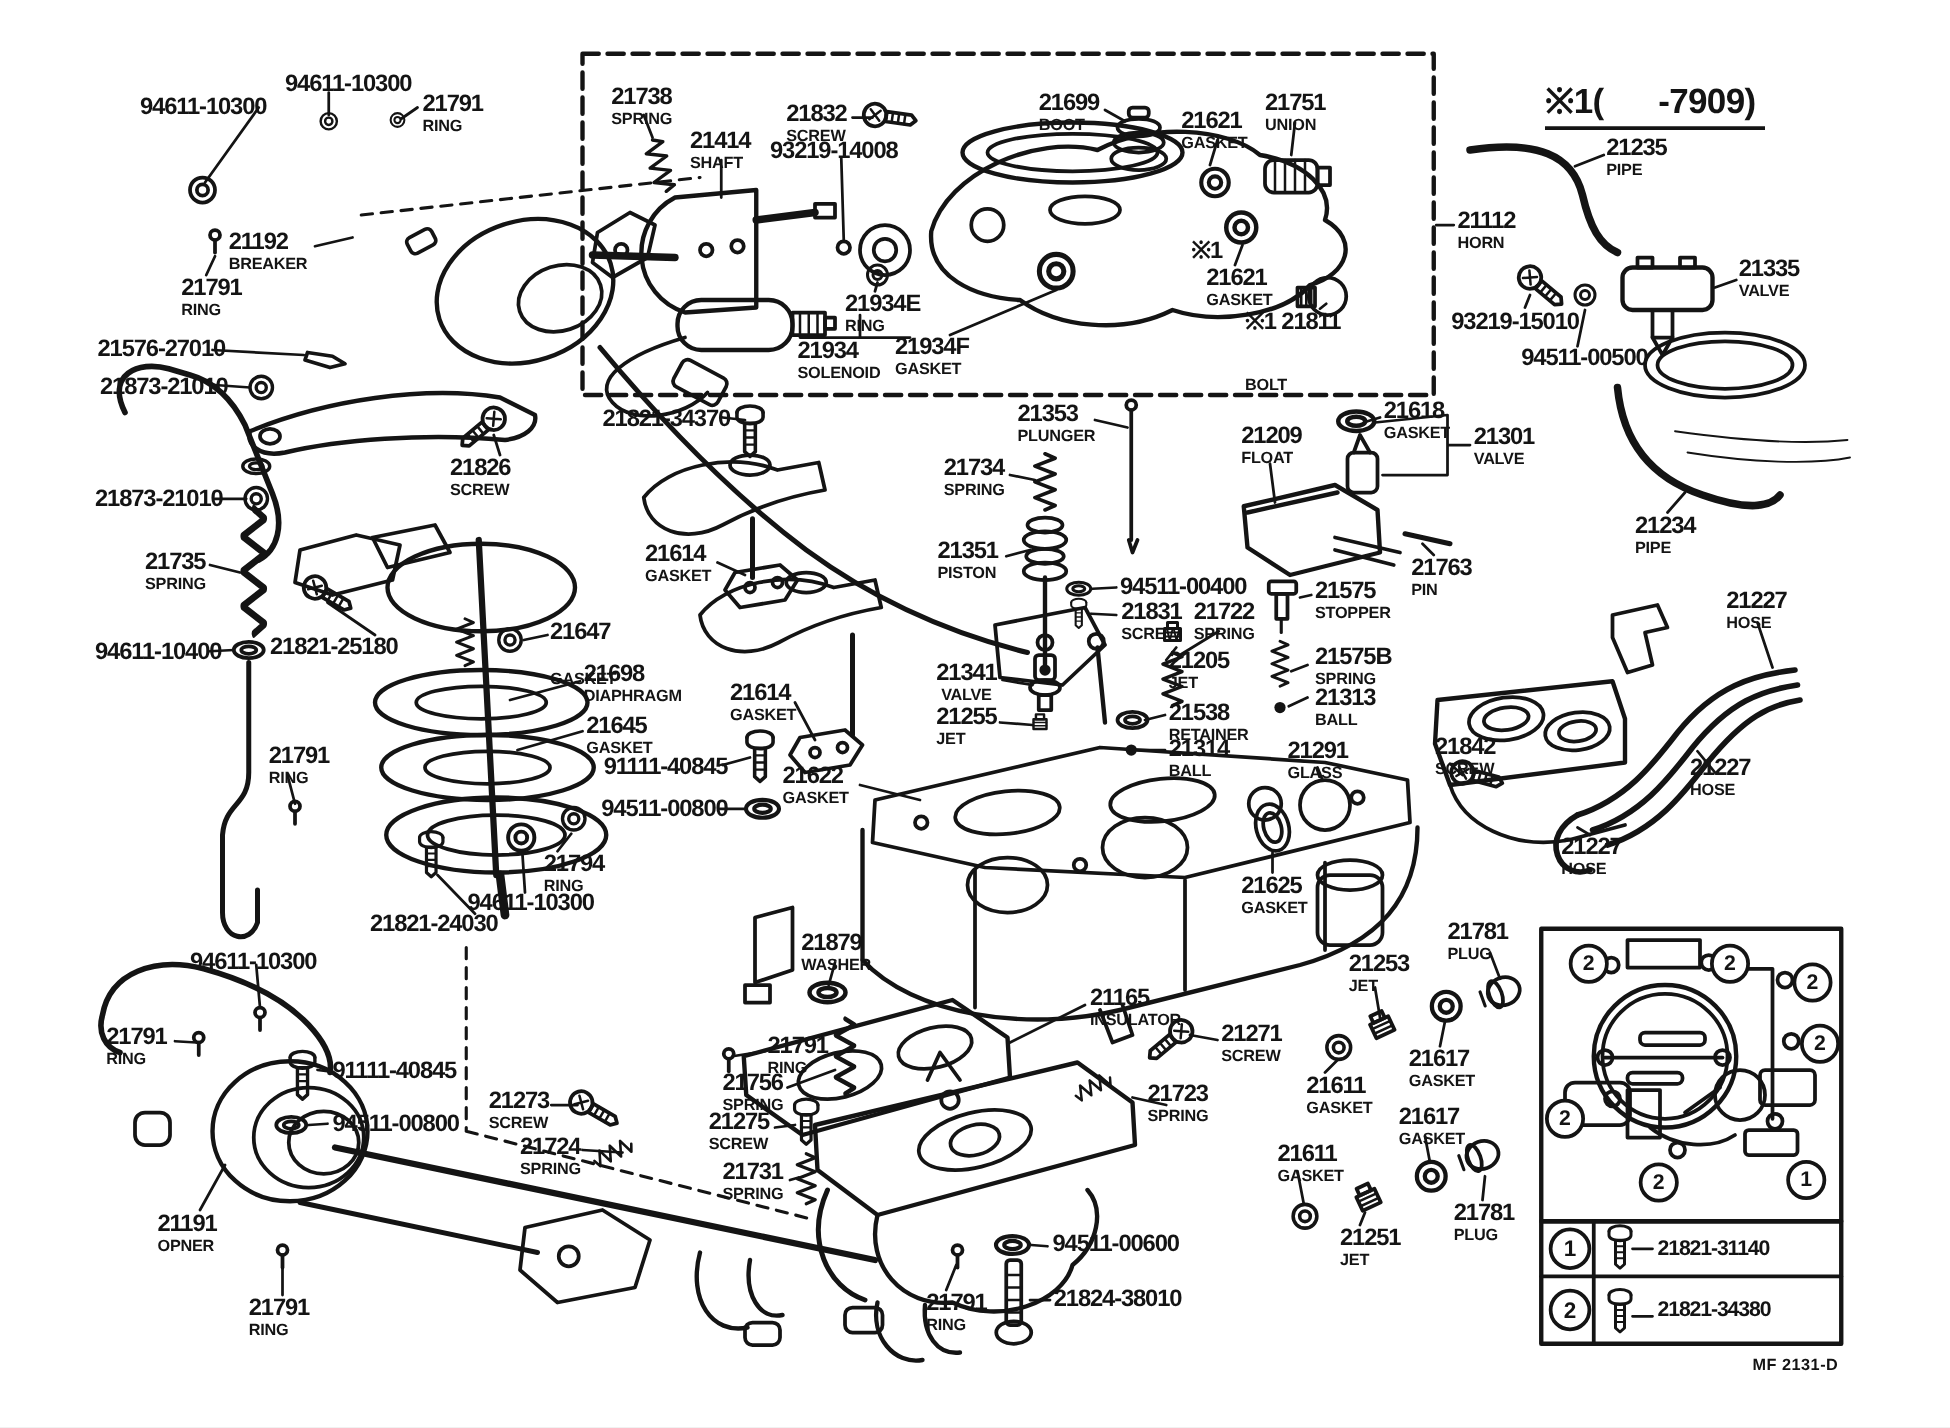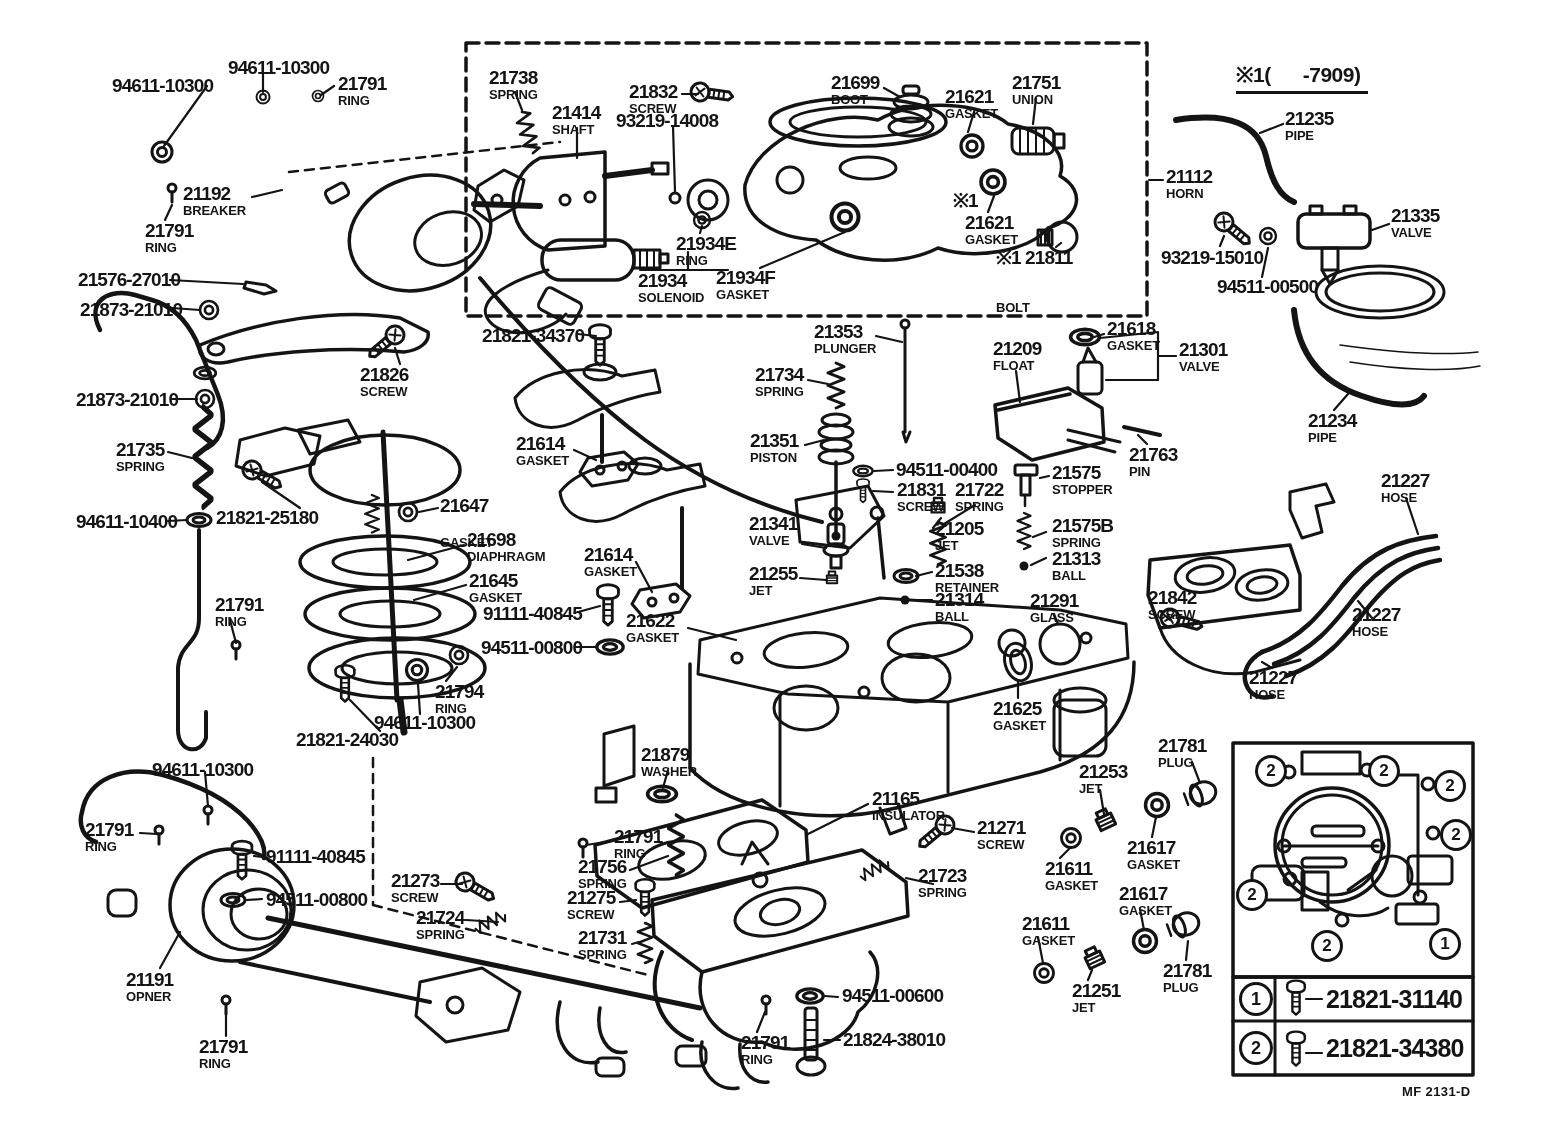--- a/index.html
+++ b/index.html
@@ -2,35 +2,35 @@
 <html><head>
 <meta charset="utf-8">
 <style>
   html,body{margin:0;padding:0;background:#e8e8e8;}
   .canvas{position:relative;width:1560px;height:1142px;background:#ffffff;overflow:hidden;
           font-family:"Liberation Sans",sans-serif;color:#141414;}
   svg.art{position:absolute;left:0;top:0;z-index:1;}
   .plabel{position:absolute;z-index:3;display:flex;flex-direction:column;line-height:1;white-space:nowrap;color:#141414;}
   .plabel .code{font-weight:bold;font-size:19px;letter-spacing:-0.9px;}
   .plabel .sub{font-weight:bold;font-size:13px;letter-spacing:-0.2px;margin-top:1px;}
-  .note{position:absolute;left:1236px;top:60px;z-index:3;font-weight:bold;font-size:21px;letter-spacing:-0.5px;
+  .note{position:absolute;left:1236px;top:60px;z-index:3;font-weight:bold;font-size:28px;letter-spacing:-0.5px;
         border-bottom:3px solid #141414;padding:0 8px 3px 0;white-space:pre;}
   .footer{position:absolute;left:1402px;top:1084px;z-index:3;font-weight:bold;font-size:13px;letter-spacing:0.4px;}
   .cmarker{position:absolute;width:26px;height:26px;border:3px solid #141414;border-radius:50%;
            display:flex;align-items:center;justify-content:center;font-weight:bold;font-size:17px;
            transform:translate(-50%,-50%);background:#fff;z-index:3;}
   .legend{position:absolute;left:1233px;top:977px;width:240px;height:98px;z-index:3;}
   .legend-row{position:absolute;left:0;width:100%;}
   .legend-row.r1{top:0;height:44px;}
   .legend-row.r2{top:44px;height:54px;}
   .legend .circ{position:absolute;left:6px;top:50%;transform:translateY(-50%);width:28px;height:28px;
                 border:3px solid #141414;border-radius:50%;display:flex;align-items:center;justify-content:center;
                 font-weight:bold;font-size:18px;background:#fff;}
   .legend .lcode{position:absolute;left:93px;top:50%;transform:translateY(-50%);
-                 font-weight:bold;font-size:25px;letter-spacing:-0.9px;}
+                 font-weight:bold;font-size:17px;letter-spacing:-0.9px;}
 </style>
 </head>
 <body>
 
 <div class="canvas">
 
 <svg class="art" width="1560" height="1142" viewBox="0 0 1560 1142">
   <defs>
     <g id="ring">
           <circle r="10"></circle>
@@ -653,21 +653,21 @@
         <span class="sub">PLUNGER</span>
       </div>
       <div class="plabel" style="left: 755px; top: 365px;">
         <span class="code">21734</span>
         <span class="sub">SPRING</span>
       </div>
       <div class="plabel" style="left: 750px; top: 431px;">
         <span class="code">21351</span>
         <span class="sub">PISTON</span>
       </div>
-      <div class="plabel" style="left: 749px; top: 514px;">
+      <div class="plabel" style="left: 749px; top: 529px; align-items: center;">
         <span class="code">21341</span>
         <span class="sub">VALVE</span>
       </div>
       <div class="plabel" style="left: 749px; top: 564px;">
         <span class="code">21255</span>
         <span class="sub">JET</span>
       </div>
       <div class="plabel" style="left: 584px; top: 545px;">
         <span class="code">21614</span>
         <span class="sub">GASKET</span>

